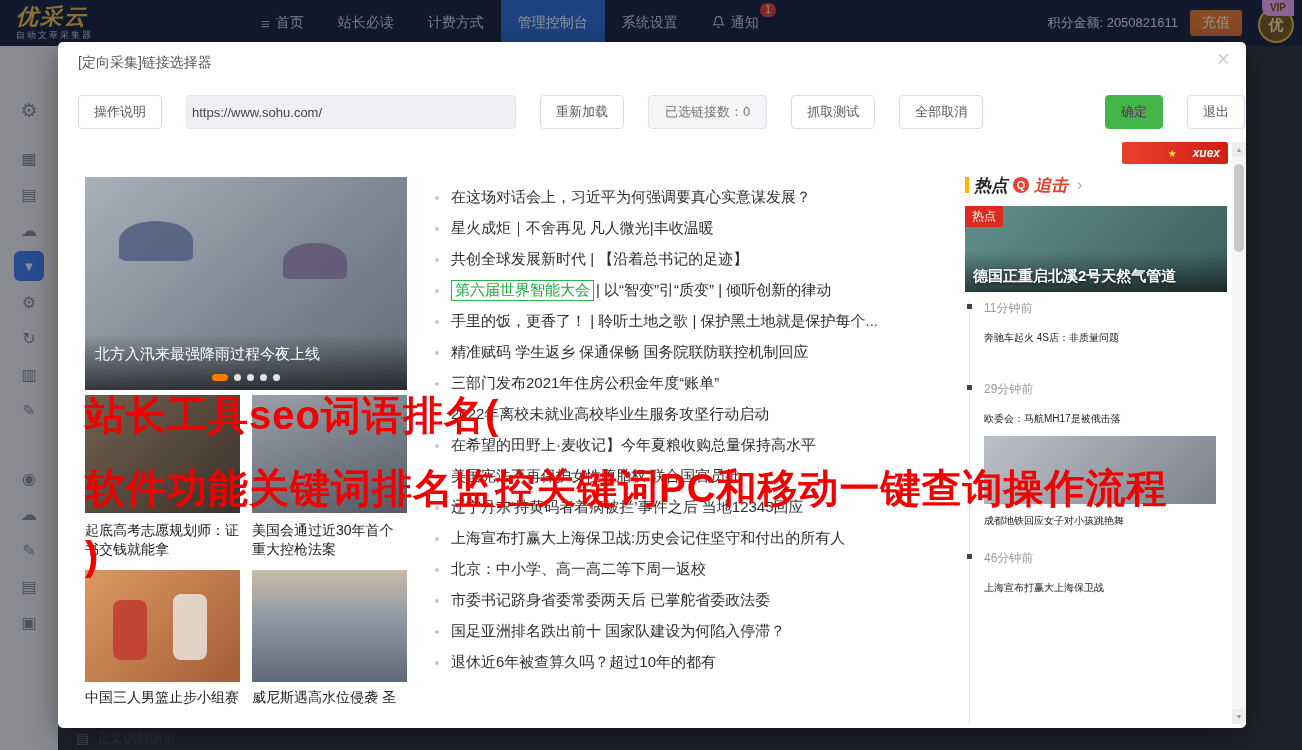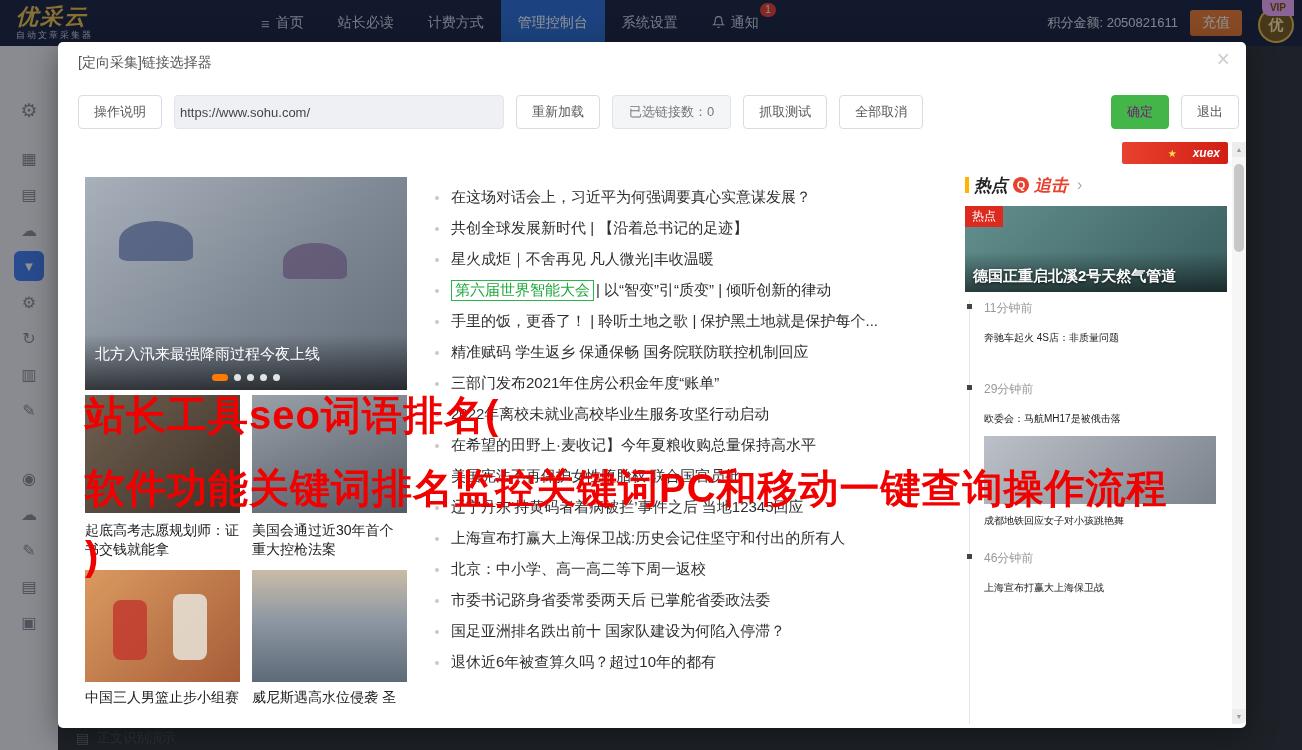--- a/index.html
+++ b/index.html
@@ -34,21 +34,21 @@
   .ic.gap{margin-top:32px;}
   .bg-label{position:absolute;left:76px;top:729px;z-index:1;display:flex;gap:8px;align-items:center;
             font-size:13px;color:#555;cursor:pointer;}
   .bg-label .ic2{font-size:14px;color:#777;}
   
   .overlay{position:absolute;inset:0;background:rgba(10,13,22,0.45);z-index:5;}
   .modal{position:absolute;left:58px;top:42px;width:1188px;height:686px;background:#fff;border-radius:5px;
          z-index:10;box-shadow:0 8px 30px rgba(0,0,0,.4);}
   .modal-title{position:absolute;left:20px;top:12px;font-size:14px;color:#555;}
   .modal-close{position:absolute;right:16px;top:4px;font-size:23px;color:#cfcfcf;cursor:pointer;}
-  .toolbar{position:absolute;left:20px;right:7px;top:53px;height:34px;display:flex;gap:12px;align-items:center;}
+  .toolbar{position:absolute;left:20px;right:1px;top:53px;height:34px;display:flex;gap:24px;align-items:center;}
   .btn{height:34px;padding:0 15px;background:#fff;border:1px solid #d9dce3;border-radius:4px;font-size:13px;
        color:#555;cursor:pointer;font-family:inherit;white-space:nowrap;}
   .btn.confirm{background:#44b549;border-color:#44b549;color:#701a75;}
   .url-input{width:330px;height:34px;box-sizing:border-box;background:#eef0f3;border:1px solid #e2e5ea;
              border-radius:4px;padding:0 5px;font-size:13px;color:#444;font-family:inherit;}
   .count-box{height:34px;box-sizing:border-box;display:flex;align-items:center;padding:0 16px;background:#f4f5f7;
              border:1px solid #dfe2e8;border-radius:4px;font-size:13px;color:#777;white-space:nowrap;}
   .spacer{flex:1;}
   .content{position:absolute;left:0;top:100px;right:0;bottom:4px;background:#fff;overflow:hidden;border-radius:0 0 5px 5px;}
   
@@ -216,25 +216,25 @@
       </div>
     </div>
 
     <div class="news">
       <div class="news-item">
           <span class="bullet"></span>
           <span>在这场对话会上，习近平为何强调要真心实意谋发展？</span>
         </div>
       <div class="news-item">
           <span class="bullet"></span>
+          <span>星火成炬｜不舍再见 凡人微光|丰收温暖</span>
+        </div>
+      <div class="news-item">
+          <span class="bullet"></span>
           <span>共创全球发展新时代 | 【沿着总书记的足迹】</span>
-        </div>
-      <div class="news-item">
-          <span class="bullet"></span>
-          <span>星火成炬｜不舍再见 凡人微光|丰收温暖</span>
         </div>
       <div class="news-item">
           <span class="bullet"></span>
           <span class="sel">第六届世界智能大会</span>
           <span> | 以“智变”引“质变” | 倾听创新的律动</span>
         </div>
       <div class="news-item">
           <span class="bullet"></span>
           <span>手里的饭，更香了！ | 聆听土地之歌 | 保护黑土地就是保护每个...</span>
         </div>

